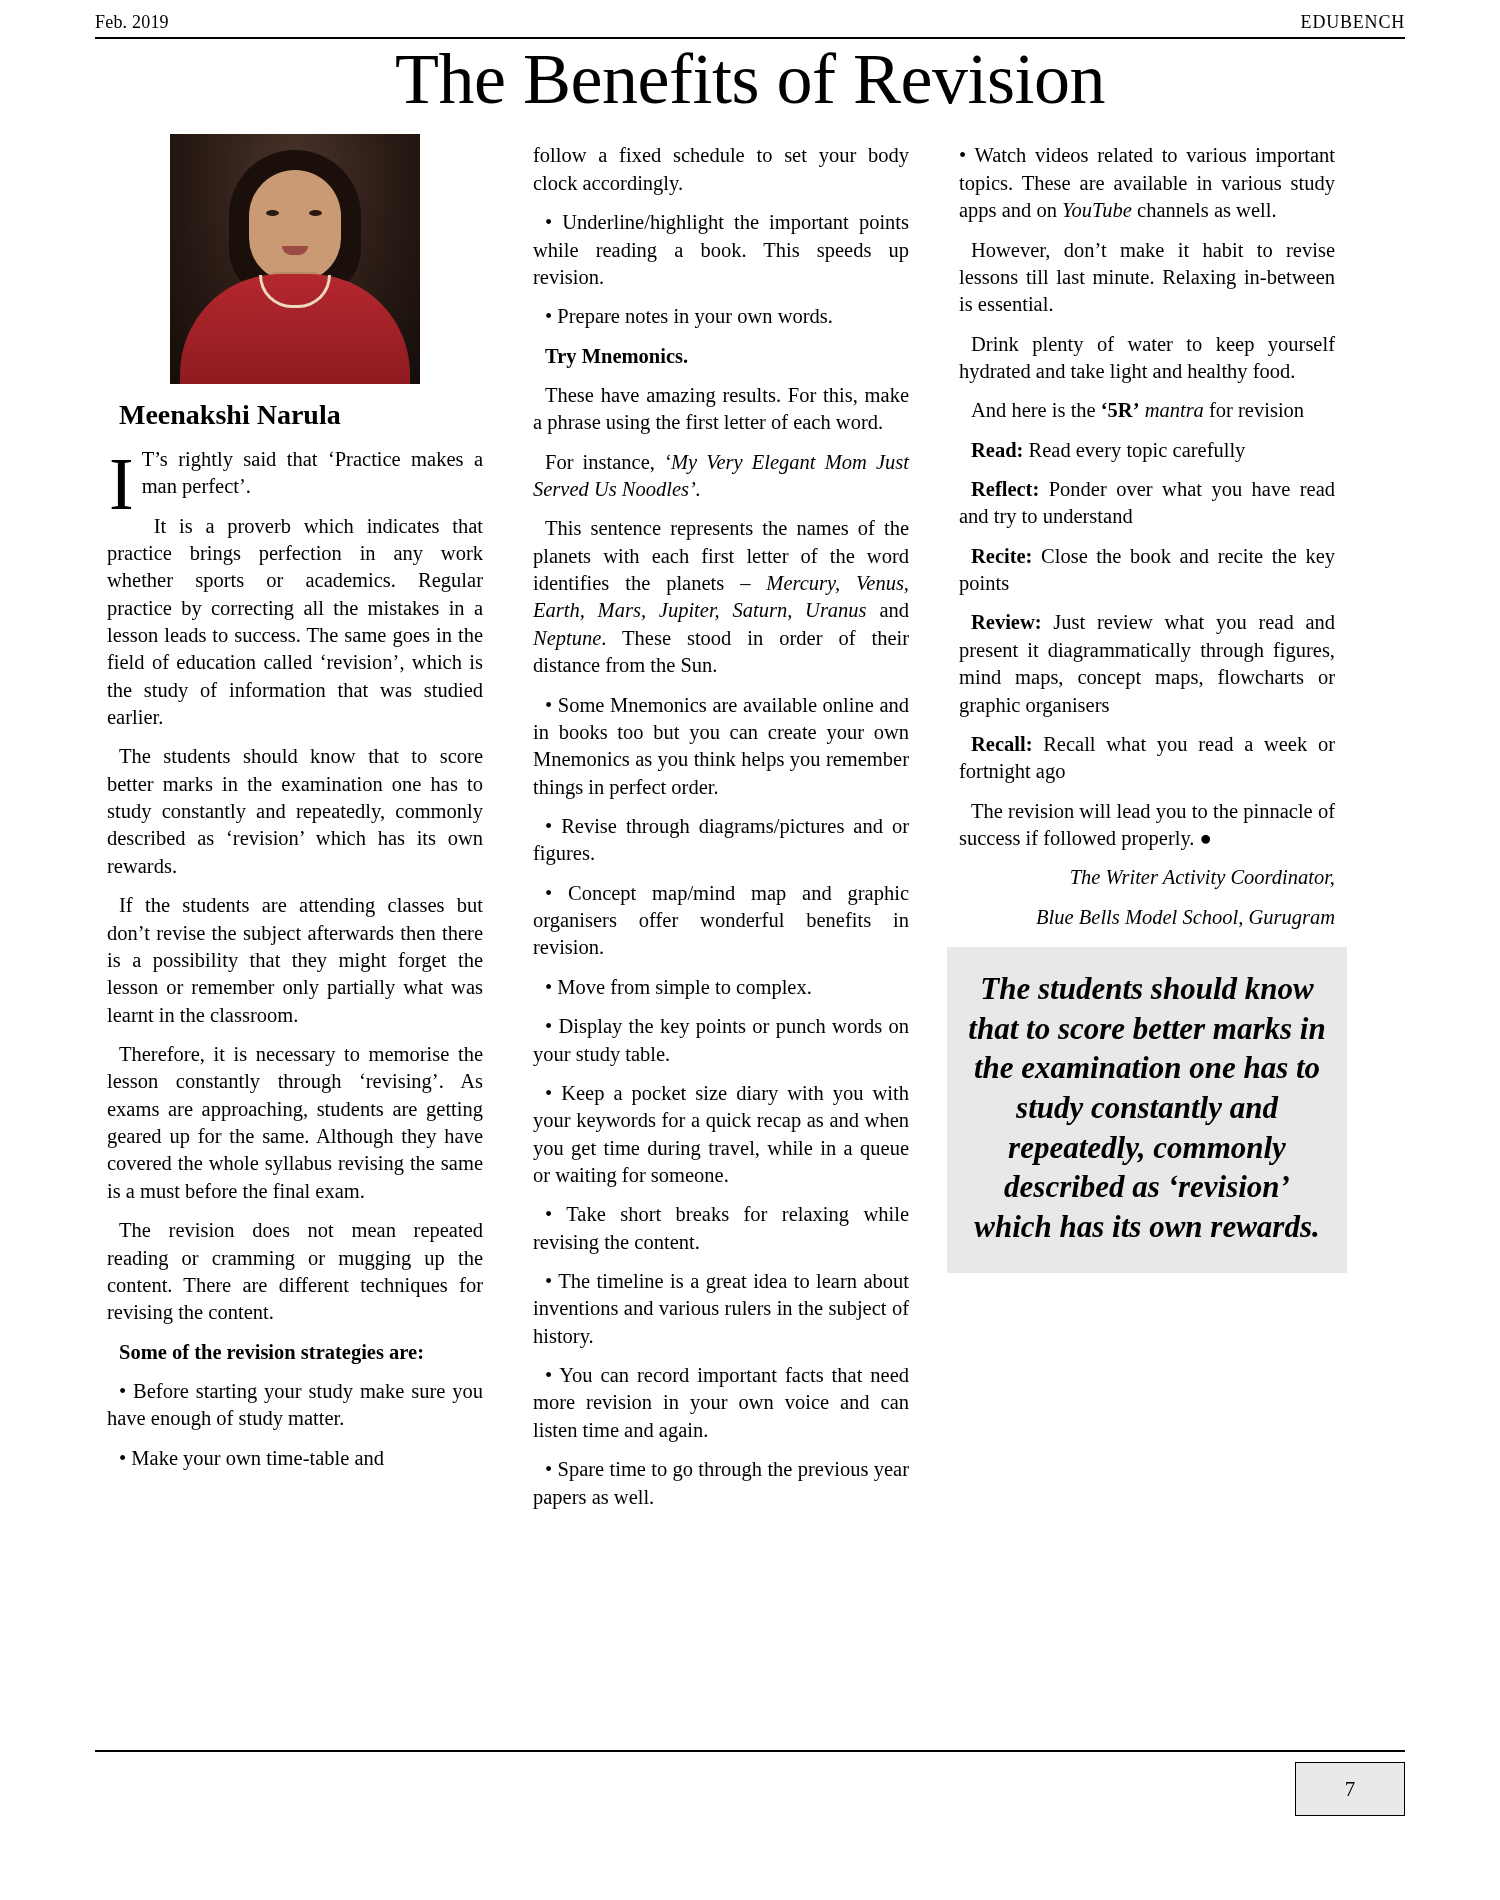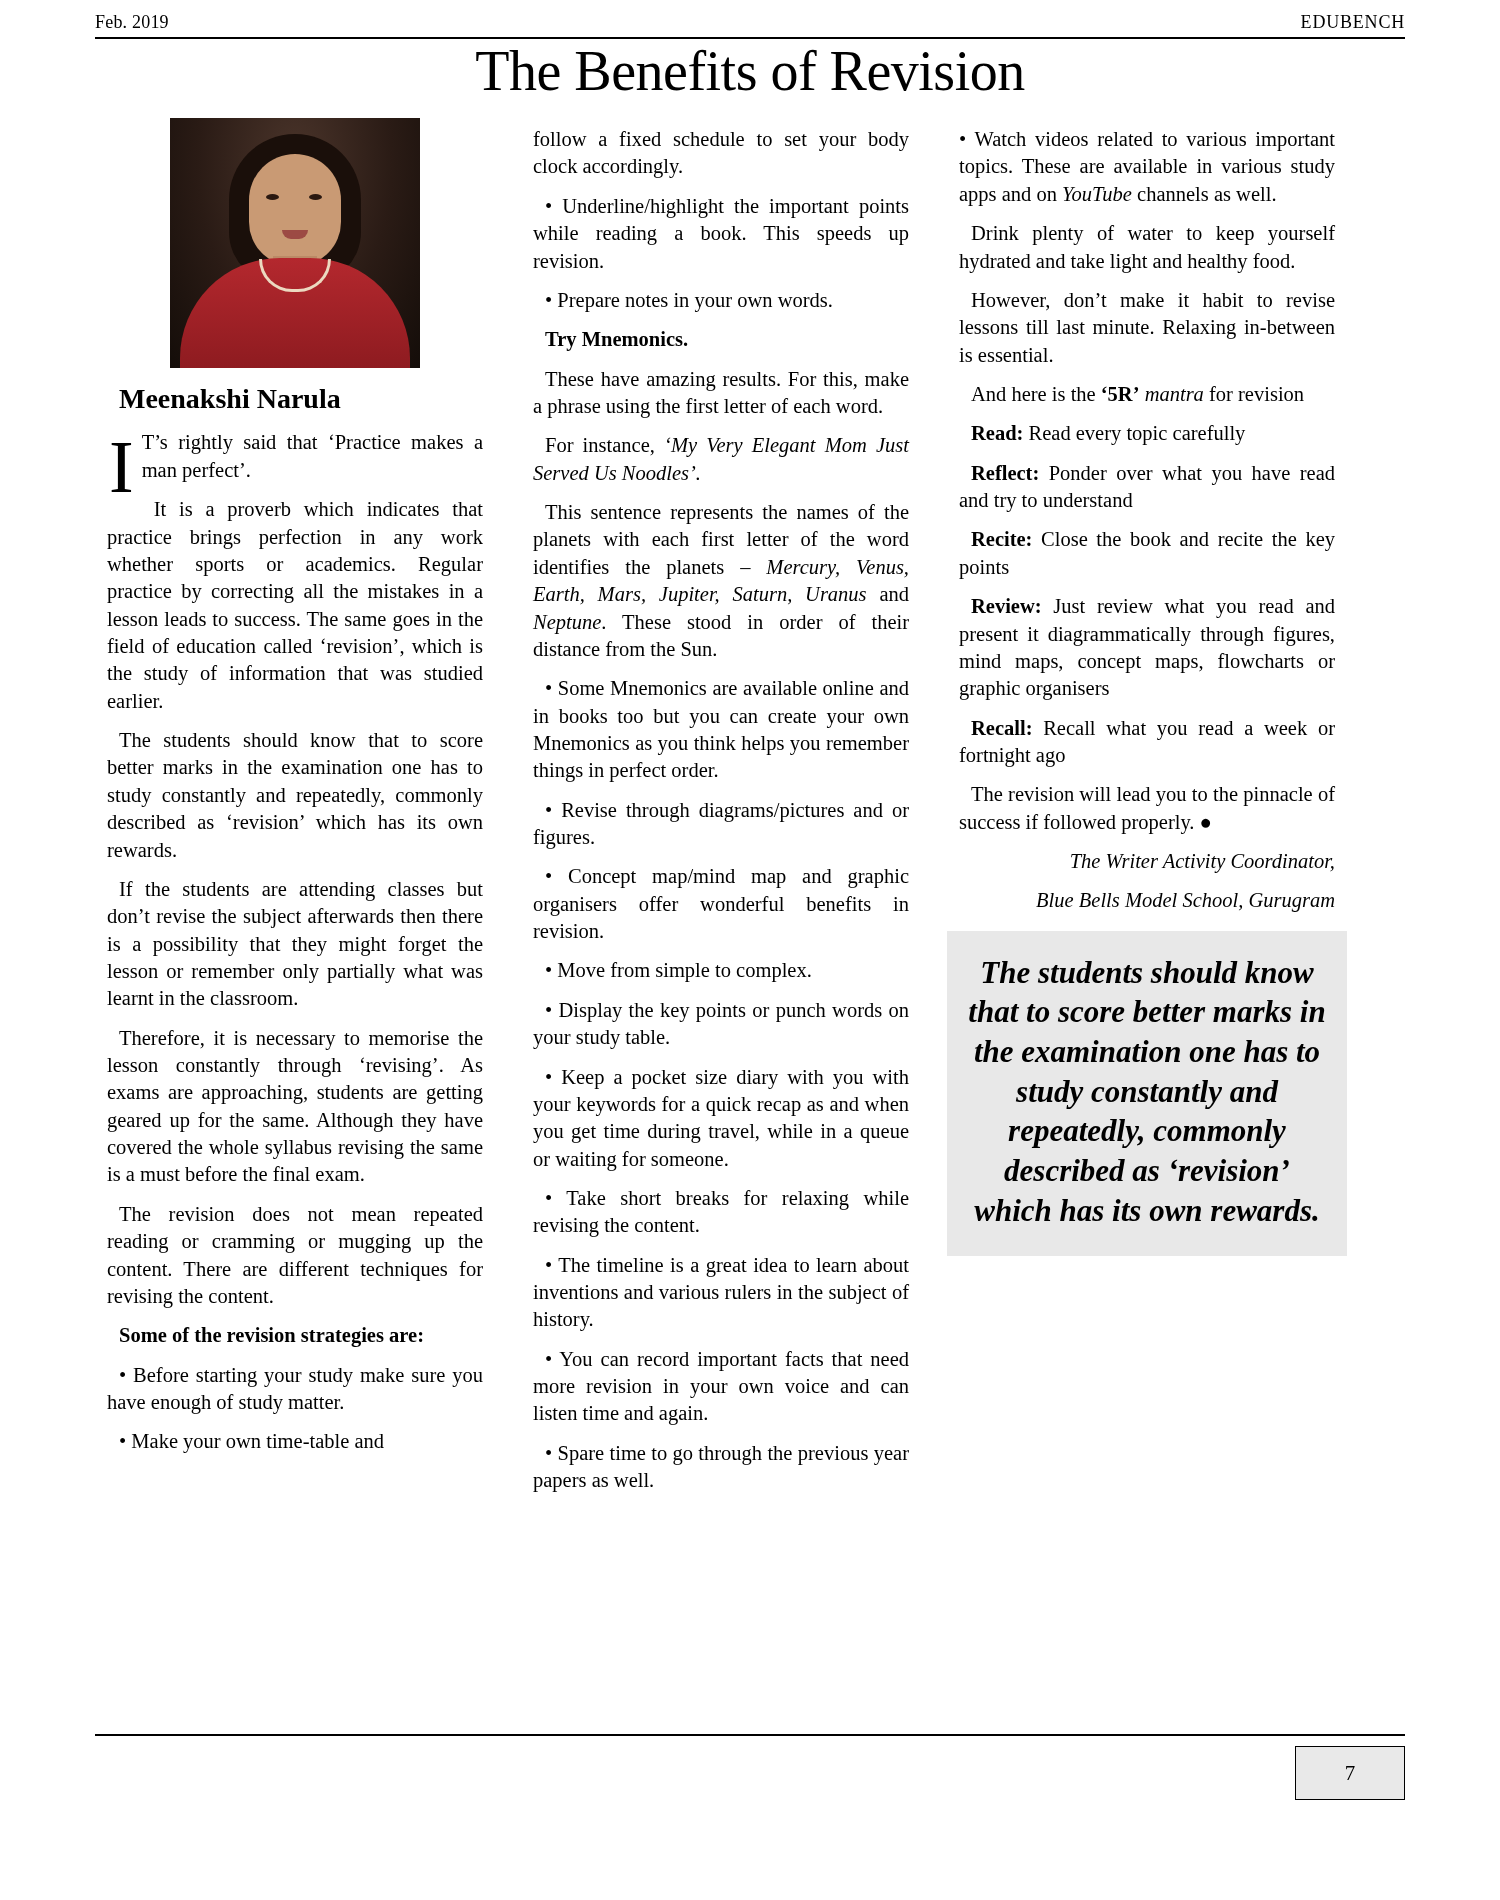--- a/index.html
+++ b/index.html
@@ -37,21 +37,21 @@
   .masthead .brand { letter-spacing: 0.8px; }
   .rule-top {
     border-top: 2.5px solid #000;
     margin-bottom: 4px;
   }
 
   
   .headline {
     text-align: center;
     font-family: "Liberation Serif", serif;
-    font-size: 56px;
+    font-size: 72px;
     line-height: 1.02;
     font-weight: 400;
     letter-spacing: -0.5px;
     margin: 2px 0 14px 0;
     white-space: nowrap;
   }
 
   
   .columns {
     display: flex;
@@ -270,22 +270,22 @@
       <p>• Display the key points or punch words on your study table.</p>
       <p>• Keep a pocket size diary with you with your keywords for a quick recap as and when you get time during travel, while in a queue or waiting for someone.</p>
       <p>• Take short breaks for relaxing while revising the content.</p>
       <p>• The timeline is a great idea to learn about inventions and various rulers in the subject of history.</p>
       <p>• You can record important facts that need more revision in your own voice and can listen time and again.</p>
       <p>• Spare time to go through the previous year papers as well.</p>
     </div>
 
     <div class="col">
       <p class="noindent"><span>• Watch videos related to various important topics. These are available in various study apps and on </span><span class="ital">YouTube</span><span> channels as well.</span></p>
+      <p>However, don’t make it habit to revise lessons till last minute. Relaxing in-between is essential.</p>
       <p>Drink plenty of water to keep yourself hydrated and take light and healthy food.</p>
-      <p>However, don’t make it habit to revise lessons till last minute. Relaxing in-between is essential.</p>
       <p><span>And here is the </span><span class="bold">‘5R’</span><span class="ital"> mantra</span><span> for revision</span></p>
 
       <p><span class="bold">Read:</span><span> Read every topic carefully</span></p>
       <p><span class="bold">Reflect:</span><span> Ponder over what you have read and try to understand</span></p>
       <p><span class="bold">Recite:</span><span> Close the book and recite the key points</span></p>
       <p><span class="bold">Review:</span><span> Just review what you read and present it diagrammatically through figures, mind maps, concept maps, flowcharts or graphic organisers</span></p>
       <p><span class="bold">Recall:</span><span> Recall what you read a week or fortnight ago</span></p>
 
       <p>The revision will lead you to the pinnacle of success if followed properly. ●</p>
 

